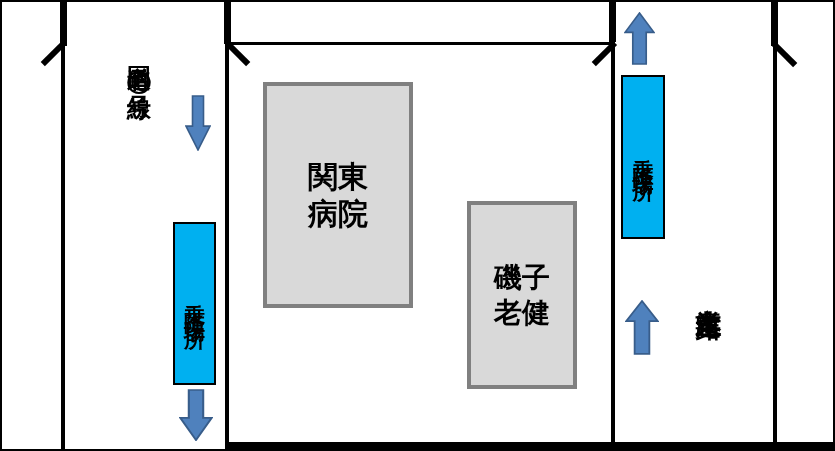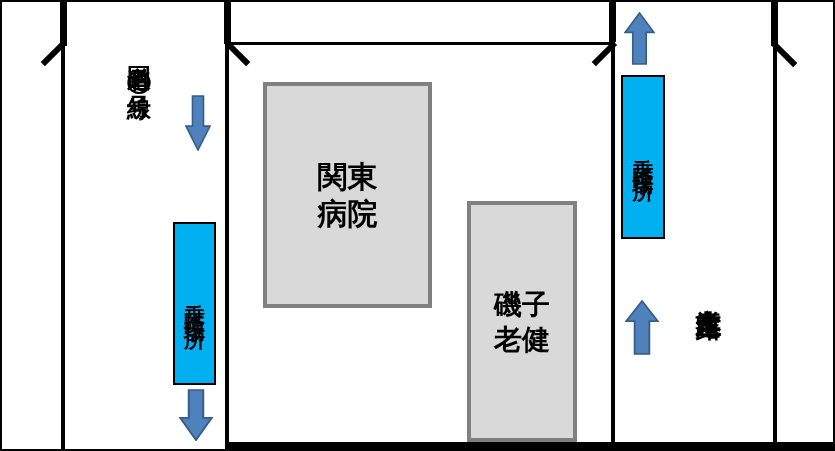--- a/index.html
+++ b/index.html
@@ -71,23 +71,23 @@
     display: flex;
     align-items: center;
     justify-content: center;
   }
   .building .blabel {
     font-weight: bold;
     text-align: center;
     white-space: pre-line;
     color: var(--text, #000);
   }
-  .kanto { left: 261px; top: 80px;  width: 169px; height: 226px; }
+  .kanto { left: 261px; top: 80px;  width: 150px; height: 226px; }
   .kanto .blabel { font-size: 30px; line-height: 1.25; }
-  .isogo { left: 465px; top: 199px; width: 110px; height: 241px; }
+  .isogo { left: 465px; top: 199px; width: 110px; height: 188px; }
   .isogo .blabel { font-size: 28px; line-height: 1.25; }
   
   .stop {
     position: absolute;
     box-sizing: border-box;
     background: var(--stop-fill, #00B0F0);
     border: 2px solid var(--stop-border, #000);
     display: flex;
     align-items: center;
     justify-content: center;

